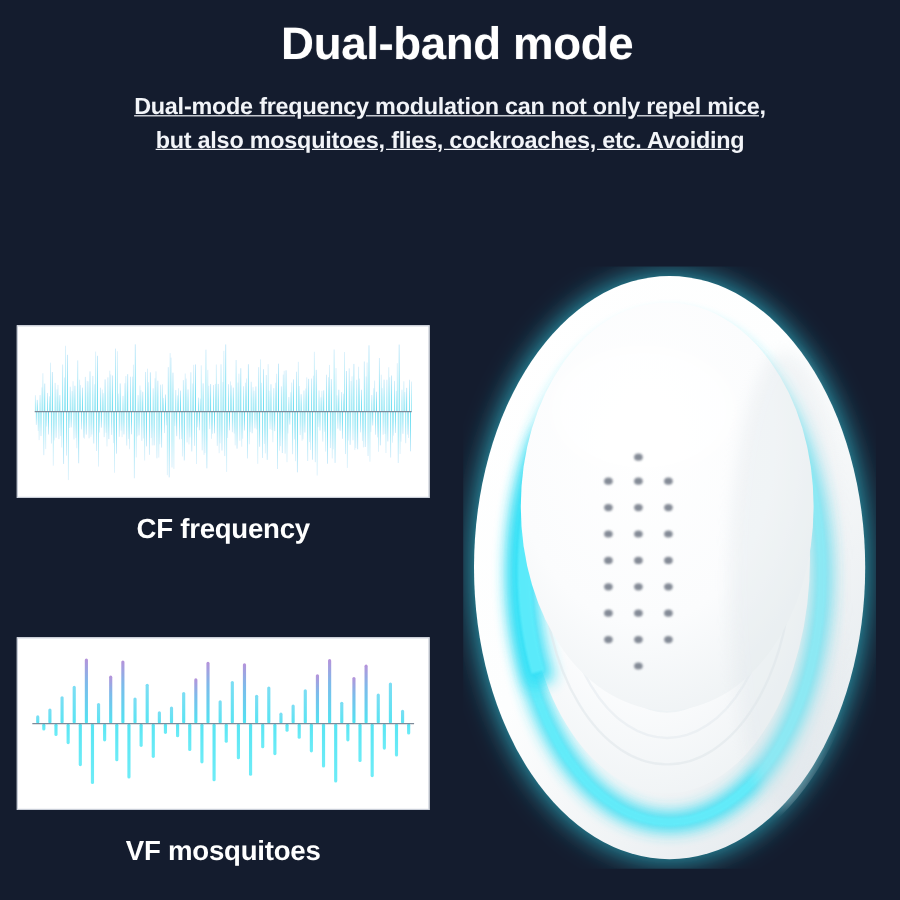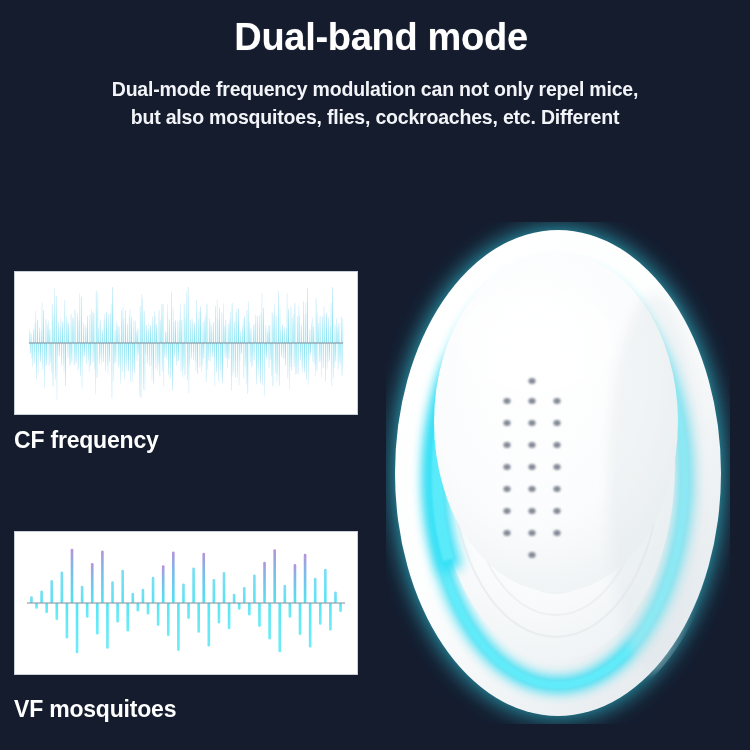--- a/index.html
+++ b/index.html
@@ -16,55 +16,55 @@
   .headline{
     color:#ffffff;font-weight:bold;letter-spacing:-0.3px;
     font-size:38px;line-height:47px;text-align:center;
     text-shadow:0 0 1px rgba(255,255,255,.35);
   }
   #headline-1{margin-top:14px;padding-left:12px;}
   #headline-2{margin-top:0px;font-size:38px;}
   #subcopy{
     margin:14px auto 0 auto;width:660px;
     color:#f2f4f8;font-weight:bold;font-size:19.5px;line-height:28px;
-    text-align:center;letter-spacing:-0.2px;
+    text-align:center;letter-spacing:-0.2px;text-decoration:underline;
   }
   #subcopy .sub-line{display:block;}
 
   
   .wave-card{
     position:absolute;left:14px;width:344px;height:144px;
     background:#ffffff;border:1px solid #c9ced8;
     box-sizing:border-box;overflow:hidden;
   }
   #cf-card{top:271px;}
   #vf-card{top:531px;}
   .wave-card svg{display:block;width:100%;height:100%;}
 
   .wave-label{
-    position:absolute;left:14px;width:344px;text-align:left;
+    position:absolute;left:14px;width:344px;text-align:center;
     color:#ffffff;font-weight:bold;font-size:23px;letter-spacing:-0.2px;
   }
   #cf-label{top:427px;}
   #vf-label{top:696px;}
 
   
   #device{position:absolute;left:386px;top:222px;width:344px;height:502px;}
   #device svg{display:block;width:100%;height:100%;}
 </style>
 </head>
 <body>
 
 <div id="stage" style="background: rgb(20, 28, 46);">
 
   <div id="header">
     <div class="headline" id="headline-1">Dual-band mode</div>
     <div id="subcopy">
       <span class="sub-line">Dual-mode frequency modulation can not only repel mice,</span>
-      <span class="sub-line">but also mosquitoes, flies, cockroaches, etc. Different</span>
+      <span class="sub-line">but also mosquitoes, flies, cockroaches, etc. Avoiding</span>
     </div>
   </div>
 
   <div class="wave-card" id="cf-card">
     <svg viewBox="0 0 344 144" preserveAspectRatio="none">
       <defs>
         <linearGradient id="cfGradTop" x1="0" y1="0" x2="0" y2="1">
           <stop offset="0%" stop-color="#9fd8f5" stop-opacity="0.75"></stop>
           <stop offset="55%" stop-color="#4fd7f0" stop-opacity="0.95"></stop>
           <stop offset="100%" stop-color="#2ecfe8" stop-opacity="1"></stop>

